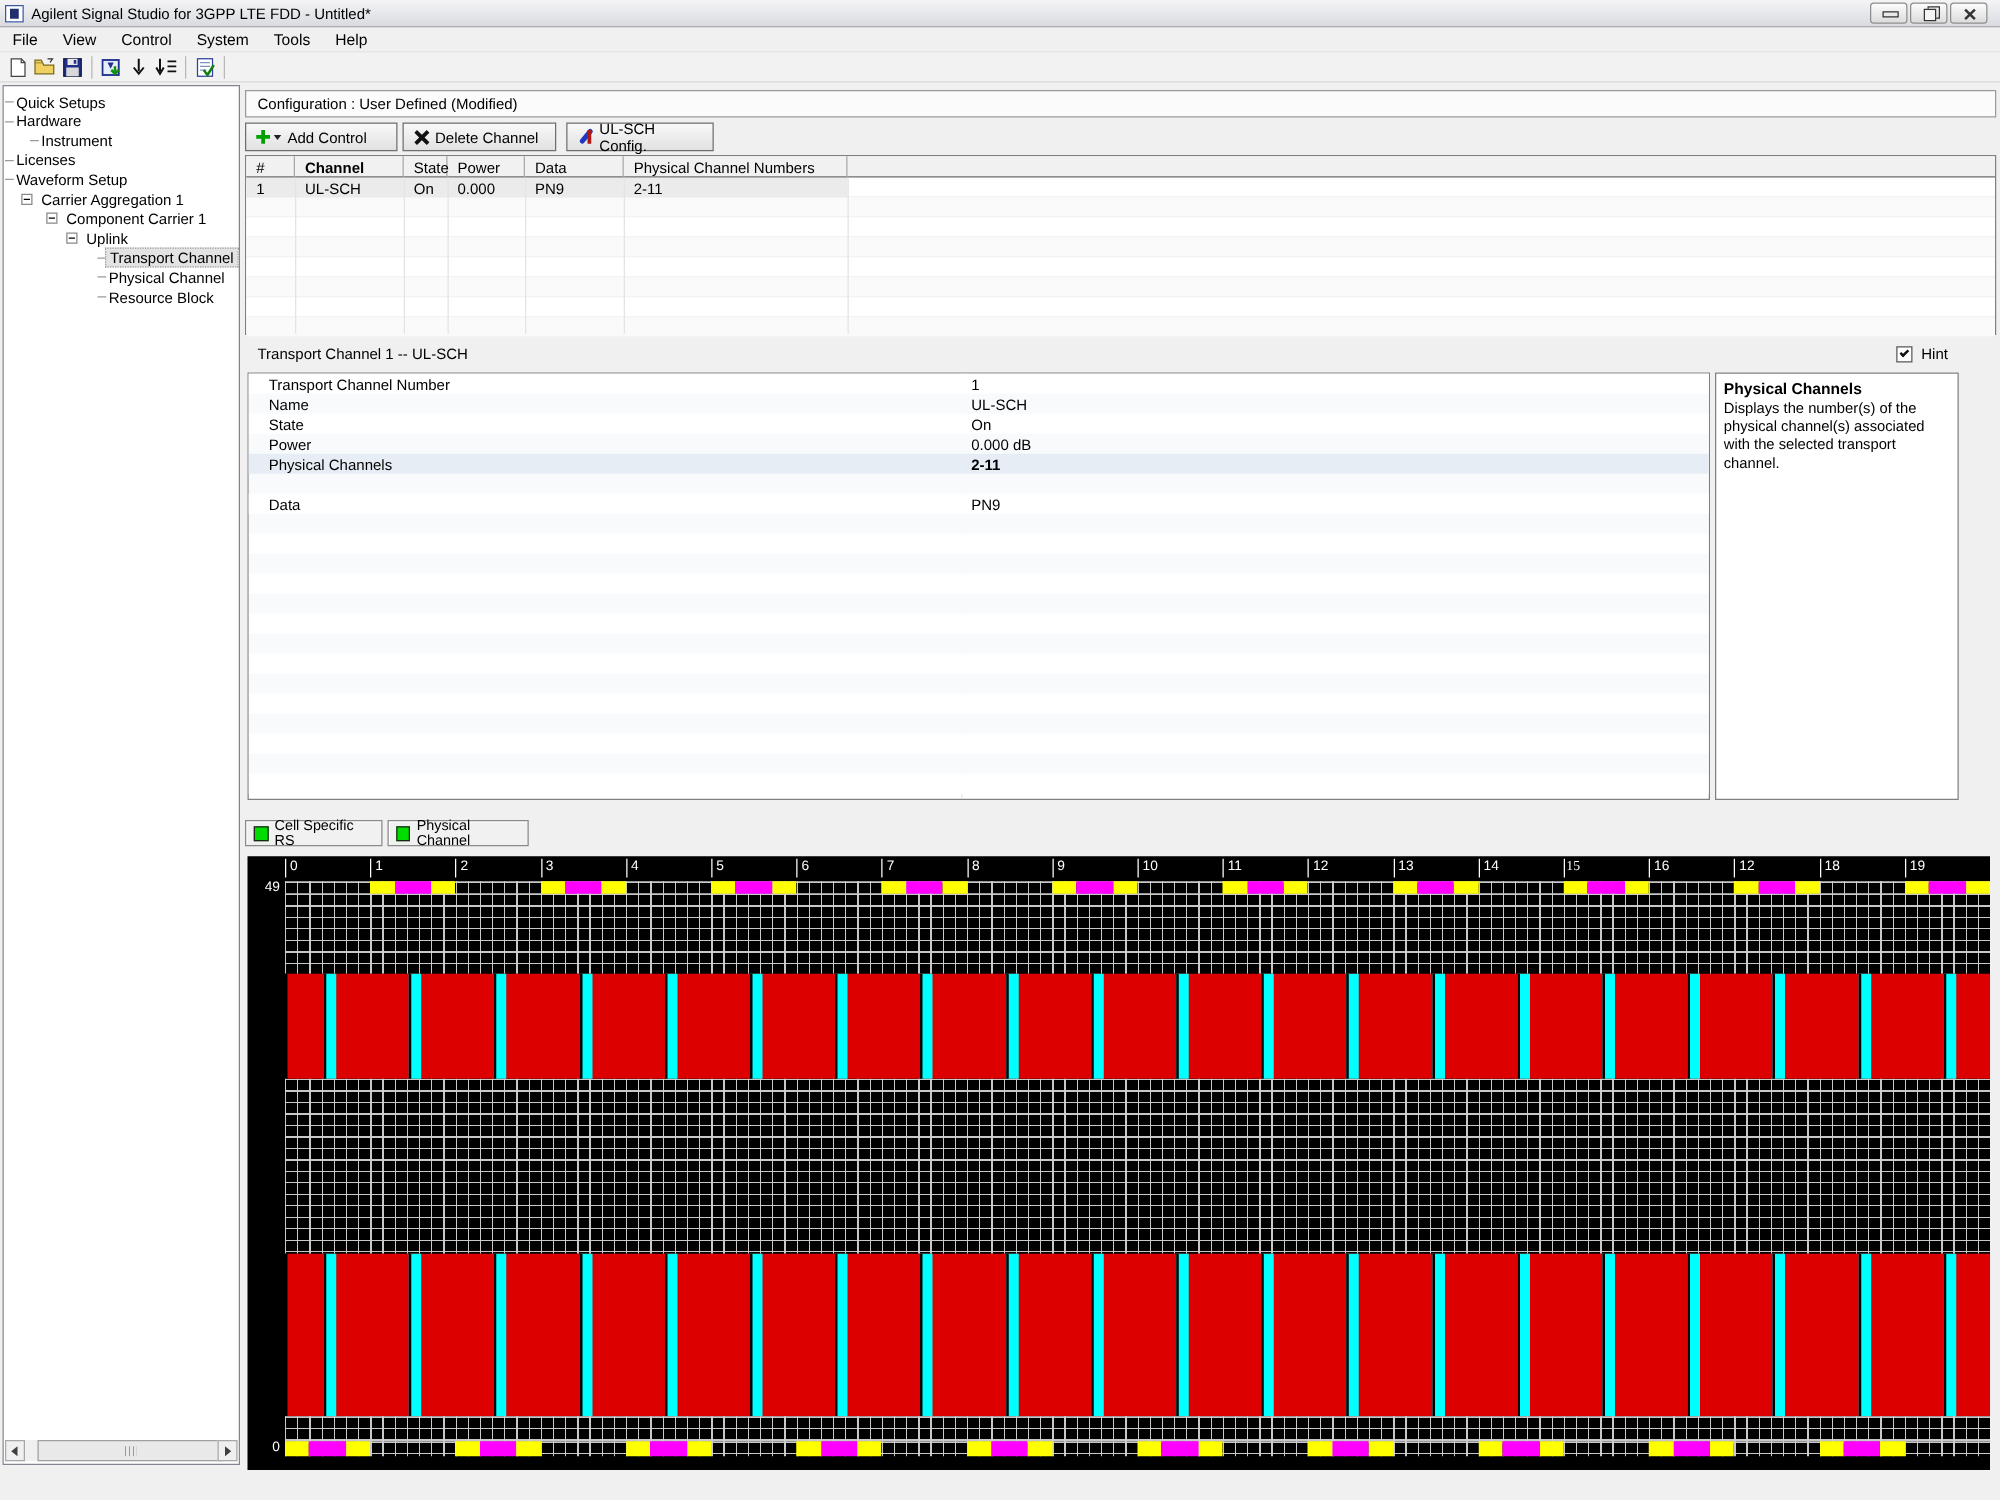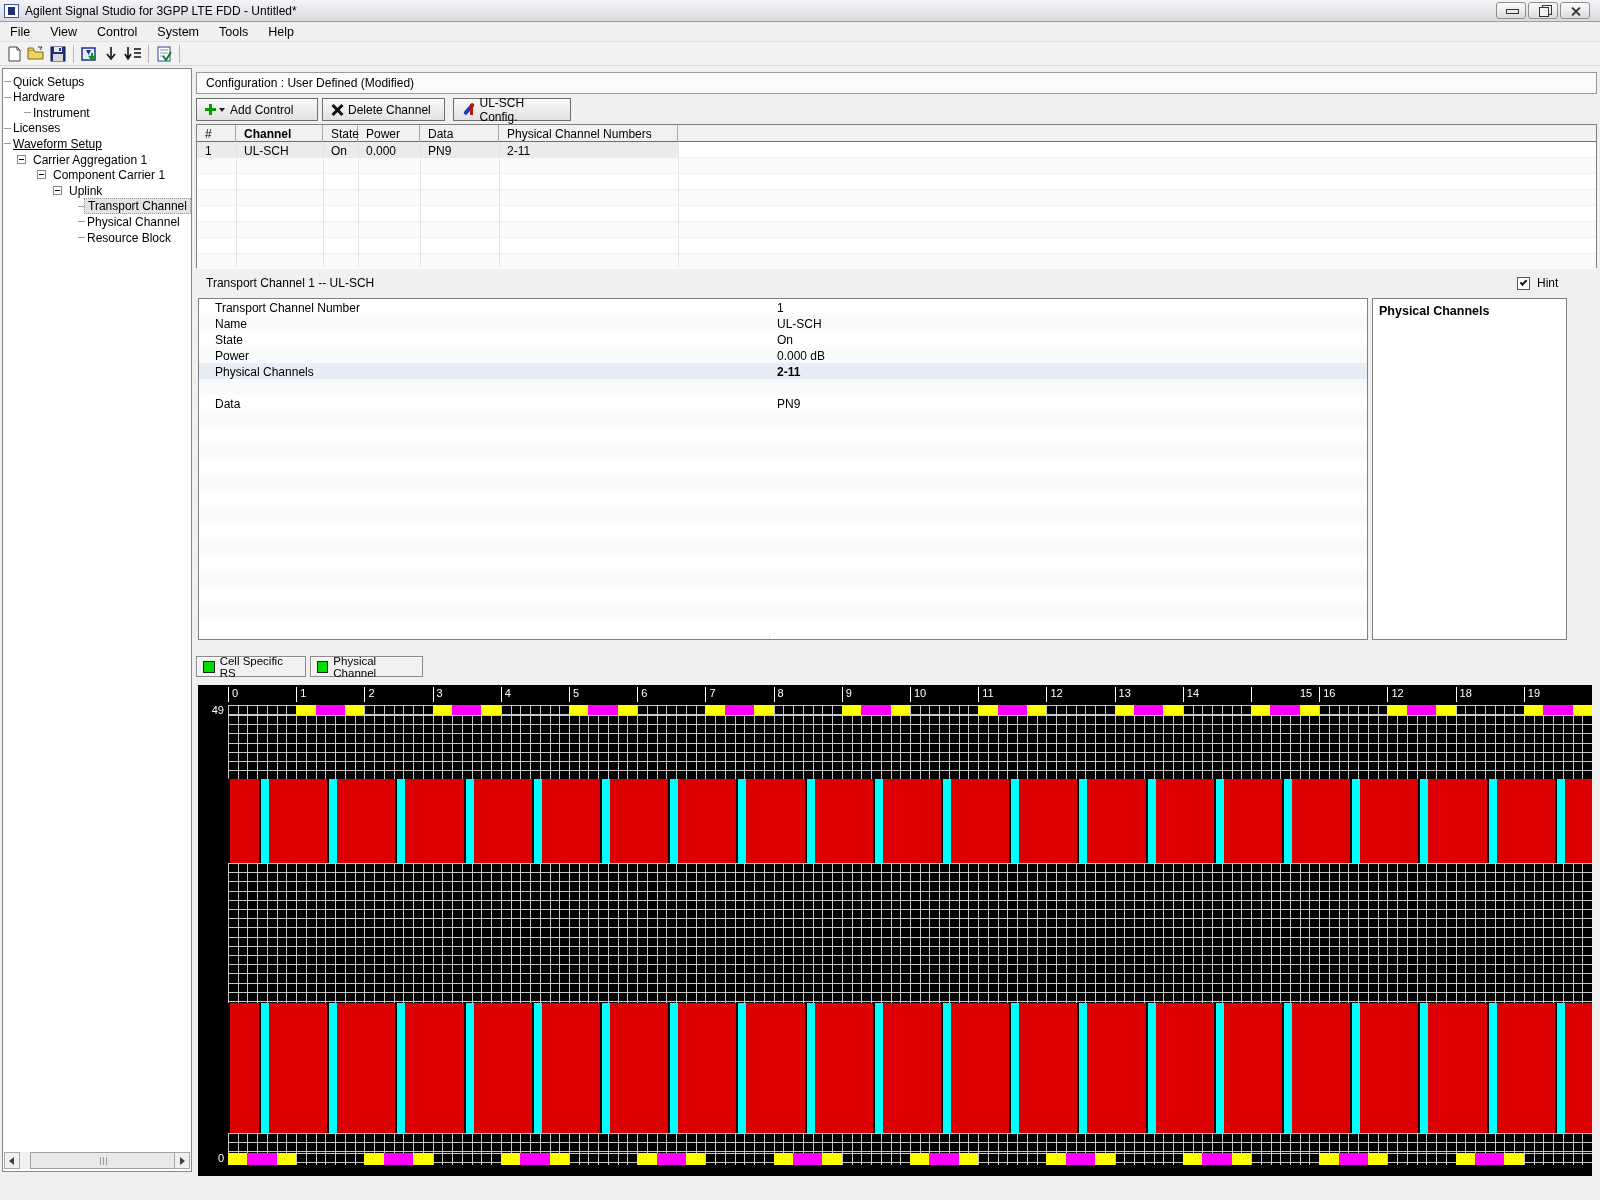--- a/index.html
+++ b/index.html
@@ -214,21 +214,21 @@
       </div>
       <div class="tree-dash" style="left: 21px; top: 43.2px;"></div>
       <div class="tree-item" style="left: 27px; top: 36.2px;">
         <div class="tree-label">Instrument</div>
       </div>
       <div class="tree-dash" style="left: 1px; top: 58.8px;"></div>
       <div class="tree-item" style="left: 7px; top: 51.8px;">
         <div class="tree-label">Licenses</div>
       </div>
       <div class="tree-dash" style="left: 1px; top: 74.4px;"></div>
-      <div class="tree-item" style="left: 7px; top: 67.4px; text-decoration: underline;">
+      <div class="tree-item" style="left: 7px; top: 67.4px;">
         <div class="tree-label">Waveform Setup</div>
       </div>
       <div class="expander" style="left: 14px; top: 85.5px;"></div>
       <div class="tree-item" style="left: 27px; top: 83px;">
         <div class="tree-label">Carrier Aggregation 1</div>
       </div>
       <div class="expander" style="left: 34px; top: 101.1px;"></div>
       <div class="tree-item" style="left: 47px; top: 98.6px;">
         <div class="tree-label">Component Carrier 1</div>
       </div>
@@ -351,20 +351,21 @@
         <div class="prop-value" style="font-weight: bold;">2-11</div>
       </div>
       <div class="prop-row" style="top: 96px; background: rgb(255, 255, 255); z-index: 1;">
         <div class="prop-name">Data</div>
         <div class="prop-value" style="font-weight: normal;">PN9</div>
       </div>
     </div>
 
   <div class="abs hint-panel">
     <div class="hint-title">Physical Channels</div>
+    <div class="hint-body">Displays the number(s) of the physical channel(s) associated with the selected transport channel.</div>
   </div>
 
   <div id="legend">
       <div class="legend-btn abs" style="left: 196px; width: 110px;">
         <div class="swatch" style="background: rgb(0, 220, 0);"></div>
         <div>Cell Specific RS</div>
       </div>
       <div class="legend-btn abs" style="left: 310px; width: 113px;">
         <div class="swatch" style="background: rgb(0, 220, 0);"></div>
         <div>Physical Channel</div>
@@ -396,21 +397,21 @@
       <div class="slot-num" style="left: 716px;">10</div>
       <div class="slot-tick" style="left: 780.2px;"></div>
       <div class="slot-num" style="left: 784.2px;">11</div>
       <div class="slot-tick" style="left: 848.4px;"></div>
       <div class="slot-num" style="left: 852.4px;">12</div>
       <div class="slot-tick" style="left: 916.6px;"></div>
       <div class="slot-num" style="left: 920.6px;">13</div>
       <div class="slot-tick" style="left: 984.8px;"></div>
       <div class="slot-num" style="left: 988.8px;">14</div>
       <div class="slot-tick" style="left: 1053px;"></div>
-      <div class="slot-num" style="left: 1102px;">15</div>
+      <div class="slot-num" style="left: 1055px; font-family: Liberation Serif, serif;">15</div>
       <div class="slot-tick" style="left: 1121.2px;"></div>
       <div class="slot-num" style="left: 1125.2px;">16</div>
       <div class="slot-tick" style="left: 1189.4px;"></div>
       <div class="slot-num" style="left: 1193.4px;">12</div>
       <div class="slot-tick" style="left: 1257.6px;"></div>
       <div class="slot-num" style="left: 1261.6px;">18</div>
       <div class="slot-tick" style="left: 1325.8px;"></div>
       <div class="slot-num" style="left: 1329.8px;">19</div>
       <div class="grid-inner cellbg" style="top: 20px; height: 10px;">
         <div class="pat" style="left: 68.2px; width: 68.2px;">

